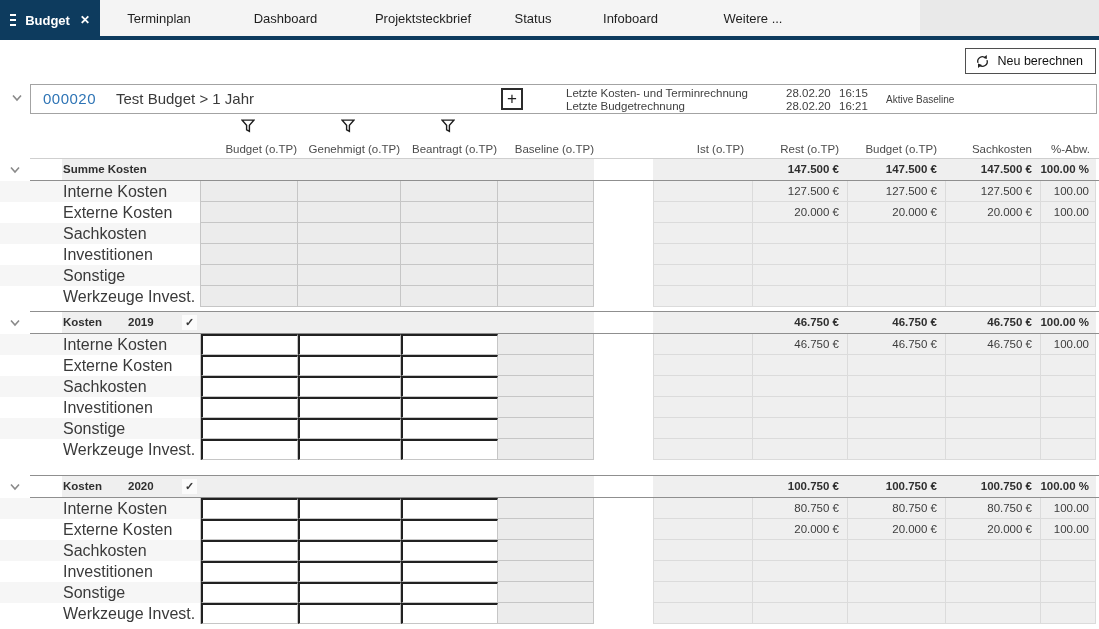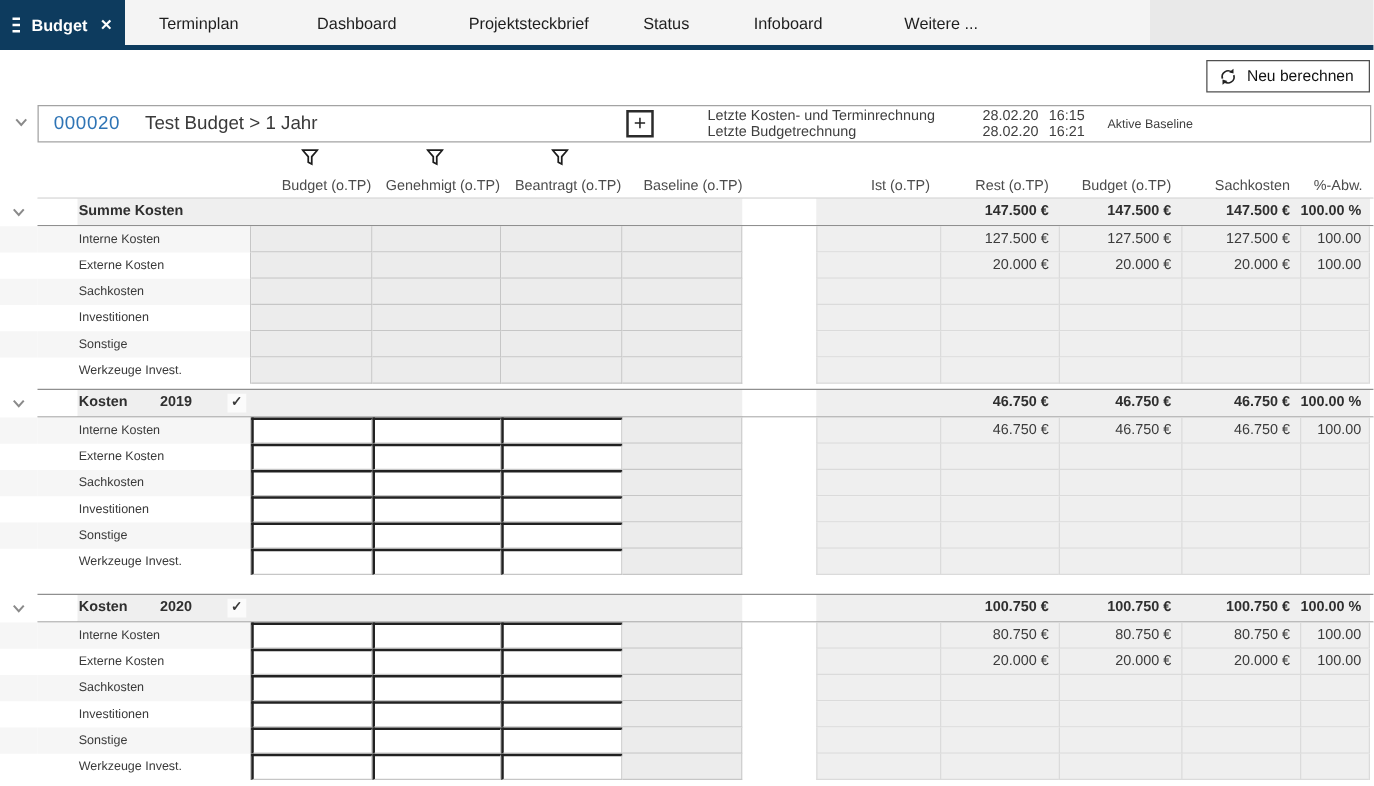--- a/index.html
+++ b/index.html
@@ -63,21 +63,21 @@
   .gcheck{position:absolute;right:3px;top:3px;width:15px;height:15px;background:#fbfbfb;color:#3a3a3a;
     font-size:11px;line-height:15px;text-align:center;font-weight:bold;cursor:pointer;}
   .gmid{width:394px;background:var(--groupbg);}
   .ggap{width:59px;background:#fff;}
   .gend{width:3px;background:#fff;}
   .vwrap{width:443px;display:flex;background:var(--groupbg);}
   .vcell{font-size:11.5px;color:#3c3c3c;text-align:right;line-height:21px;padding-right:8px;overflow:hidden;}
   .vcell.pct{padding-right:6px;}
   .gtot .vcell{font-weight:bold;color:#2f2f2f;}
   .srow{display:flex;height:21px;}
-  .slabel{width:170px;padding-left:33px;font-size:10px;color:#3a3a3a;line-height:21px;}
+  .slabel{width:170px;padding-left:33px;font-size:16px;color:#3a3a3a;line-height:21px;}
   .srow.odd .slabel,.srow.odd .gutter{background:var(--zebra);}
   .cellwrap{width:394px;display:flex;border-left:1px solid var(--cellb);}
   .icell{border-right:1px solid var(--cellb);border-bottom:1px solid var(--cellb);background:var(--cellro);
     font-size:11.5px;padding:0 4px;color:#3a3a3a;outline:none;}
   input.icell{background:#fff;}
   .srow .vwrap{border-right:1px solid var(--lightb);justify-content:flex-end;}
   .srow .vcell{border-left:1px solid var(--lightb);border-bottom:1px solid var(--lightb);}
   .gap-spacer{background:#fff;}
   .chev{display:block;}
 </style>

